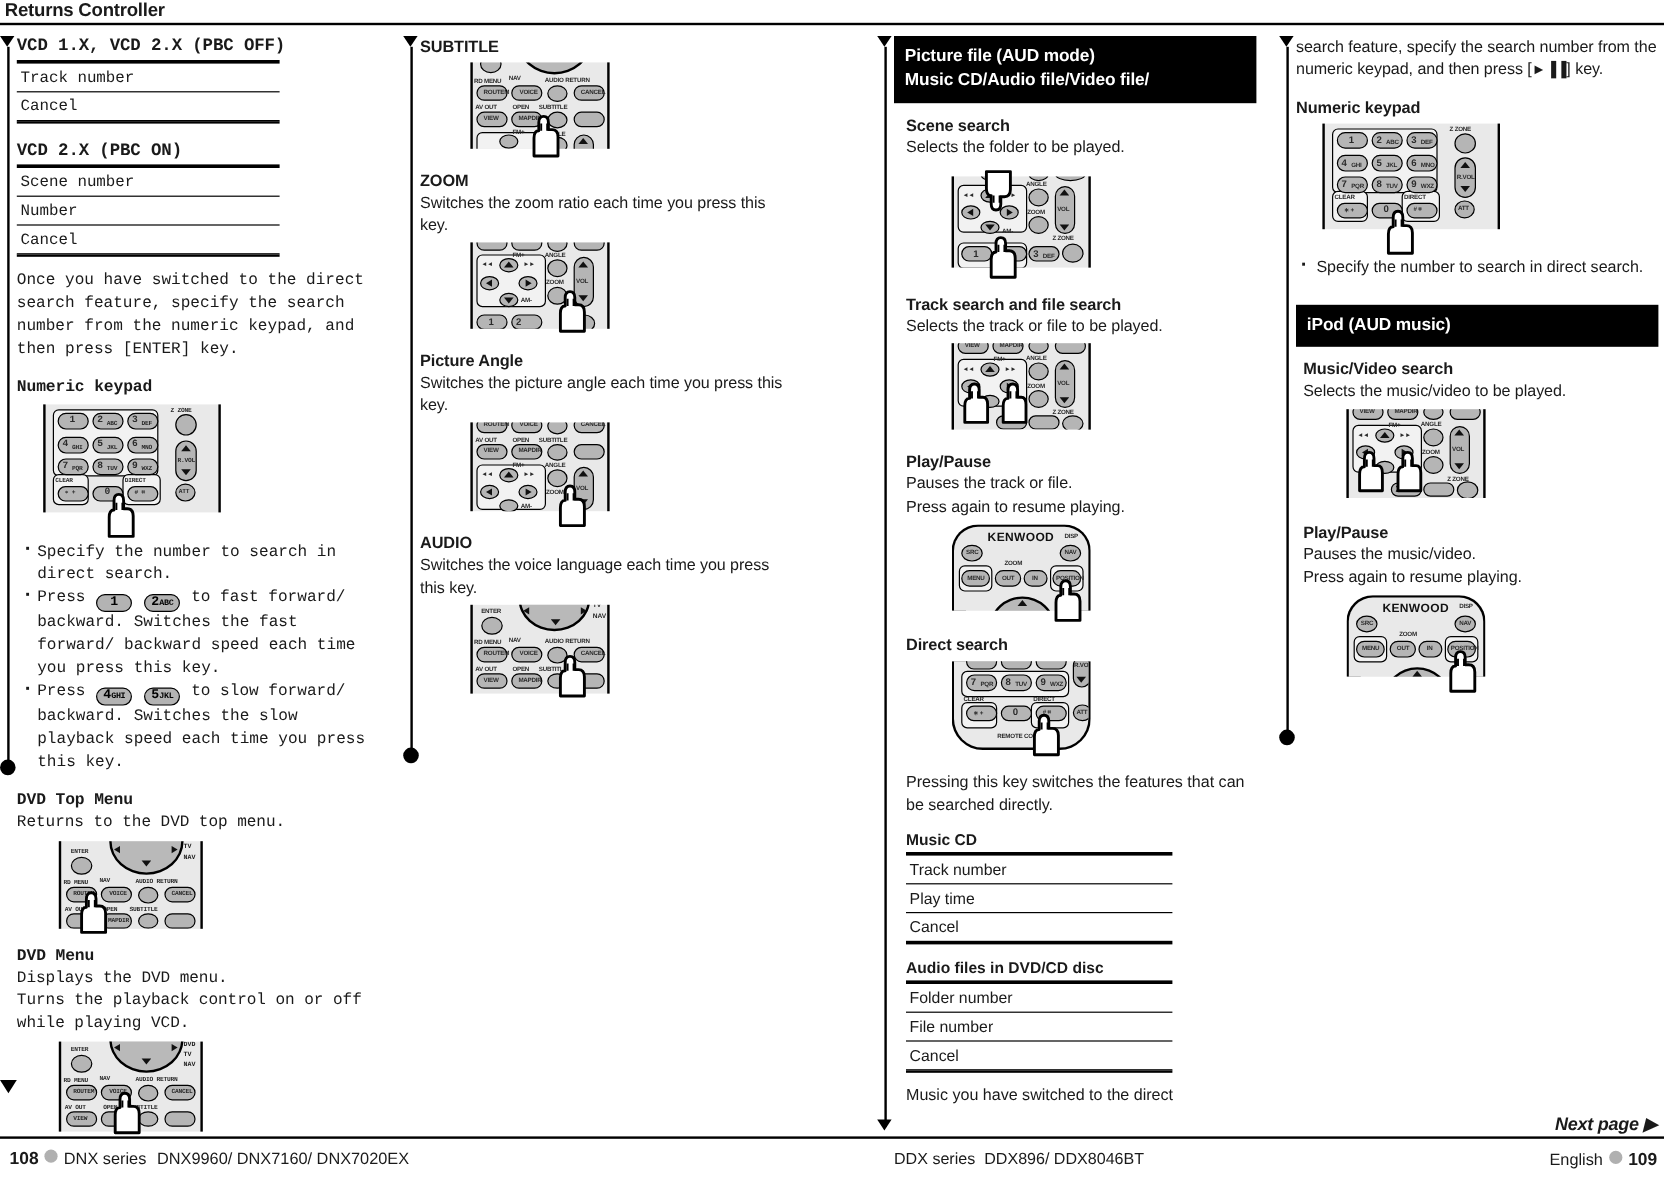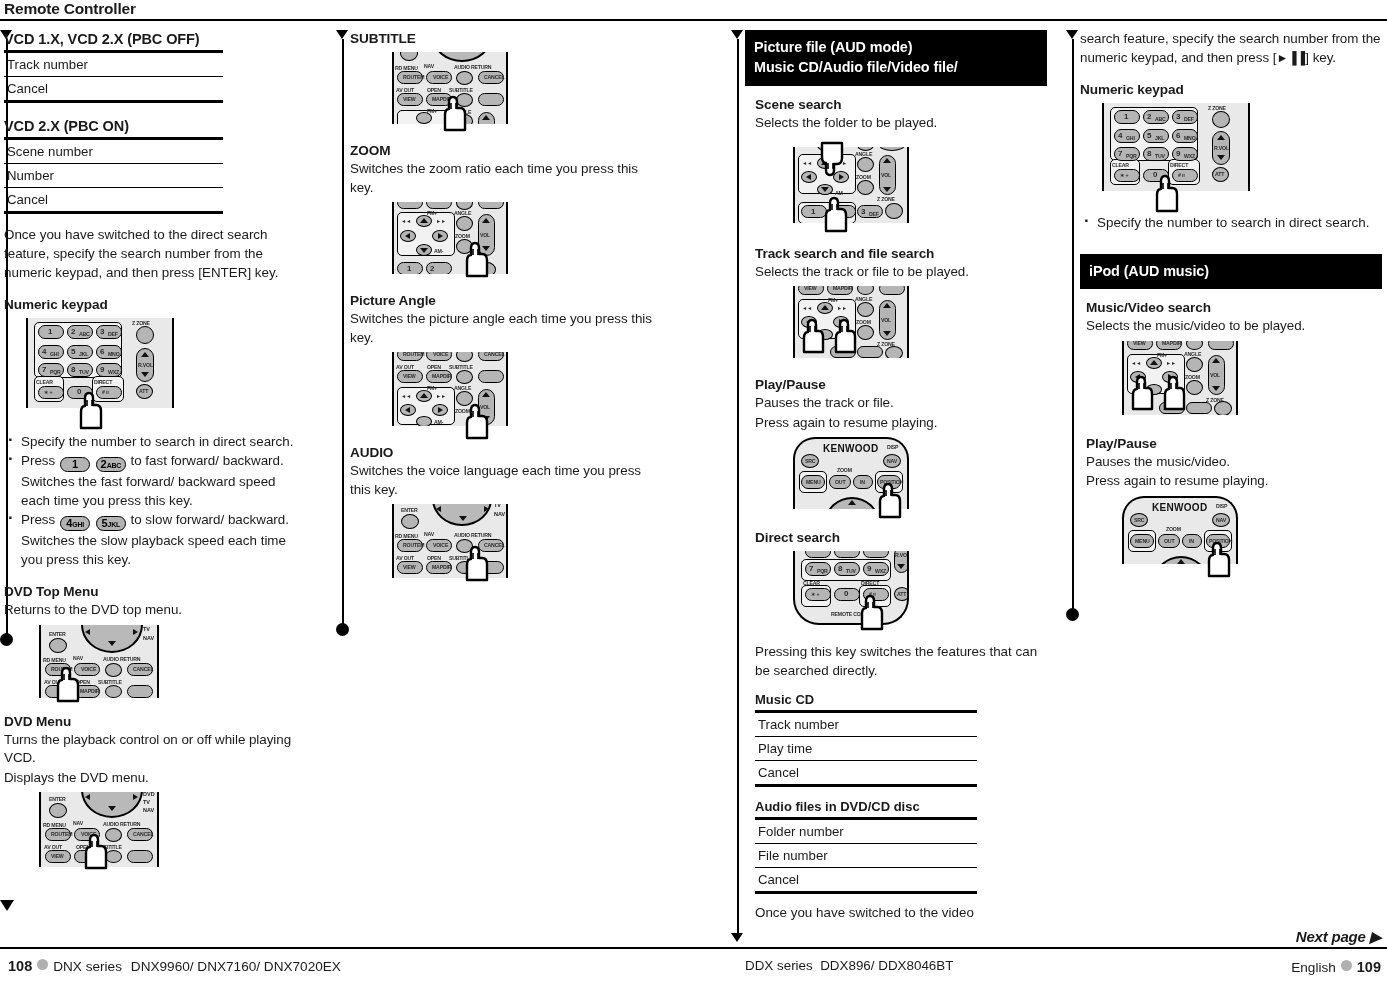--- a/index.html
+++ b/index.html
@@ -20,21 +20,21 @@
     font-size:15.5px; font-weight:bold; letter-spacing:-0.2px;
     padding-left:4px; line-height:17px;
   }
   #page-header .rule {
     position:absolute; left:0; top:19px; width:1387px; height:2.4px; background:#000;
   }
   
   .col {
     position:absolute; top:30px; width:302px;
   }
-  #col1 { left:4px; }
+  #col1 { left:14px;font-family:Liberation Mono, monospace; }
   #col2 { left:350px; }
   #col3 { left:745px; }
   #col4 { left:1080px; }
 
   
   .guide { position:absolute; top:30px; width:14px; }
   .guide .vline { position:absolute; left:6px; top:9px; width:1.6px; background:#000; }
   .guide .tri {
     position:absolute; left:0px; top:0px; width:0; height:0;
     border-left:6.5px solid transparent; border-right:6.5px solid transparent;
@@ -173,21 +173,21 @@
   #foot-right { position:absolute; right:6px; top:11px; white-space:nowrap; }
   #nextpage {
     position:absolute; right:6px; top:-19px;
     font-size:15px; font-weight:bold; font-style:italic; letter-spacing:-0.2px;
   }
 </style>
 </head>
 <body>
 
 <div id="page-header">
-  <div class="title">Remote Controller</div>
+  <div class="title">Returns Controller</div>
   <div class="rule"></div>
 </div>
 
 <div class="guide" id="guide1">
   <div class="tri"></div>
   <div class="vline" style="height:600px;"></div>
   <div class="dot" style="top:603px;"></div>
 </div>
 <div class="guide" id="guide2">
   <div class="tri"></div>
@@ -345,22 +345,22 @@
     <div class="hand" style="left:10px;top:40px;">
       <svg width="34" height="38" viewBox="0 0 34 38">
           <path d="M9 36 L9 21 Q9 15 13 15 L13 8 Q13 3 17 3 Q21 3 21 8 L21 14 L24 14 Q29 14 29 20 L29 36 Z" fill="#fff" stroke="#000" stroke-width="2.4" stroke-linejoin="round"></path>
           <path d="M15 15 L15 9" stroke="#000" stroke-width="1.6"></path>
           <path d="M20 15 L20 9" stroke="#000" stroke-width="1.6"></path>
         </svg>
     </div>
   </div>
 
   <h3 class="sub" style="margin-top:10px;">DVD Menu</h3>
+  <p class="body">Displays the DVD menu.</p>
   <p class="body">Turns the playback control on or off while playing VCD.</p>
-  <p class="body">Displays the DVD menu.</p>
 
   <div class="remote" style="width:150px;height:80px;margin-left:35px;">
     <div class="rshell" style="width:120px;height:75px;">
       <div class="dpad" style="left:40px;top:-30px;width:62px;height:56px;"></div>
       <div class="tri-l" style="left:44px;top:2px;"></div>
       <div class="tri-r" style="left:92px;top:2px;"></div>
       <div class="tri-dn" style="left:67px;top:14px;"></div>
       <div class="lbl" style="left:8px;top:4px;">ENTER</div>
       <div class="btn" style="left:8px;top:11px;width:18px;height:15px;"></div>
       <div class="lbl" style="left:2px;top:30px;">RD MENU</div>
@@ -779,21 +779,21 @@
 
   <h4 class="tbl-title" style="margin-left:10px;">Audio files in DVD/CD disc</h4>
   <div class="rtable" style="margin-left:10px;width:222px;">
     <div class="top-rule"></div>
     <div class="row">Folder number</div>
     <div class="row">File number</div>
     <div class="row">Cancel</div>
     <div class="bot-rule"></div>
   </div>
 
-  <p class="para tight" style="margin-left:10px;">Once you have switched to the video</p>
+  <p class="para tight" style="margin-left:10px;">Music you have switched to the direct</p>
 </div>
 
 <div class="col" id="col4">
   <p class="body">
     <span>search feature, specify the search number from the numeric keypad, and then press</span>
     <span><span>[</span><span class="ppglyph">►▐▐</span><span>] key.</span></span>
   </p>
 
   <h3 class="sub">Numeric keypad</h3>
 

